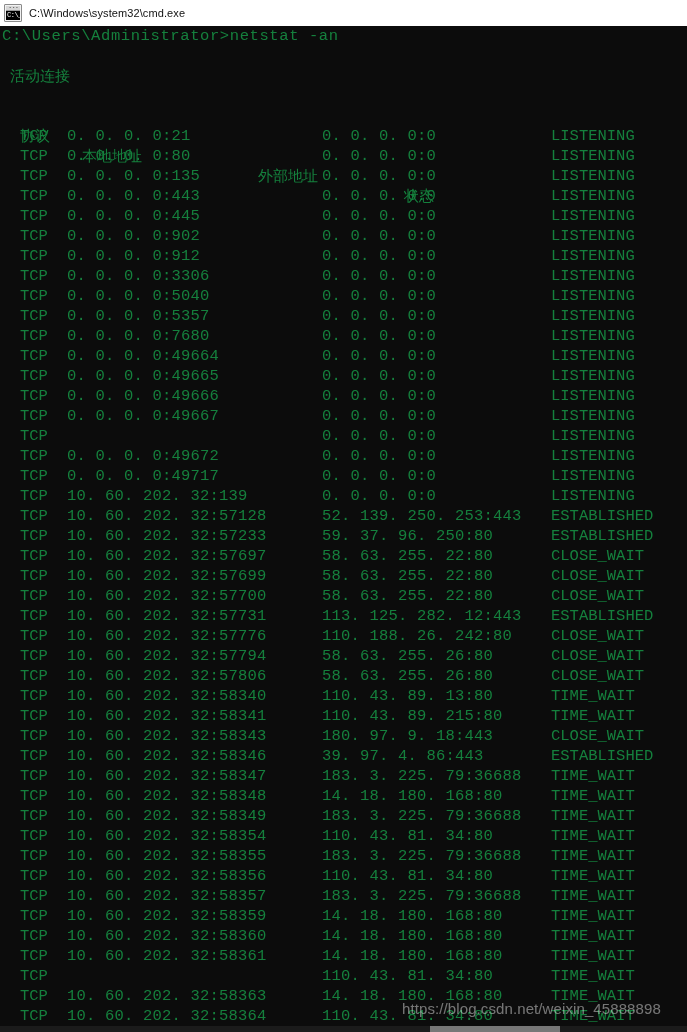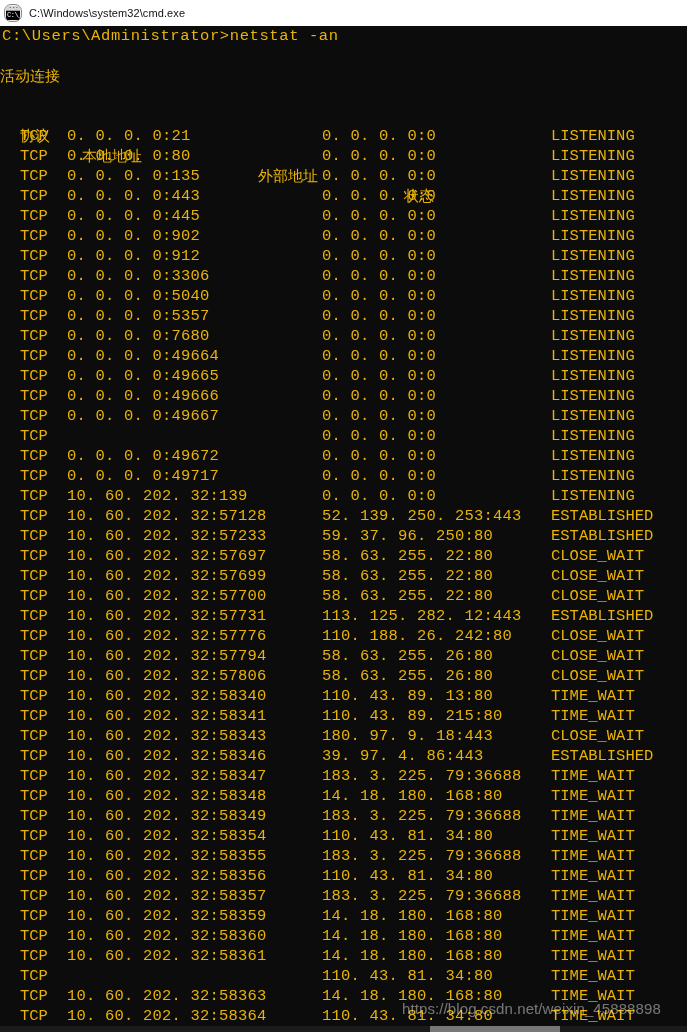--- a/index.html
+++ b/index.html
@@ -36,21 +36,21 @@
   }
   .title-icon {
     width: 18px;
     height: 18px;
     flex: 0 0 18px;
     margin-right: 7px;
     position: relative;
     background: #f2f2f2;
     border: 1px solid #8a8a8a;
     box-sizing: border-box;
-    border-radius: 7px;
+    border-radius: 1px;
     overflow: hidden;
   }
   .title-icon .ico-top {
     position: absolute;
     top: 1px; left: 1px; right: 1px;
     height: 4px;
     background: #d6d6d6;
     border-bottom: 1px solid #9a9a9a;
   }
   .title-icon .ico-dots {
@@ -82,21 +82,21 @@
     letter-spacing: 0.1px;
   }
 
   
   .console {
     position: absolute;
     top: 26px; left: 0;
     width: 687px;
     height: 1000px;
     background: #0c0c0c;
-    color: #eab308;
+    color: #15803d;
     font-family: "Liberation Mono", "DejaVu Sans Mono", monospace;
     font-size: 15.5px;
     line-height: 20px;
     overflow: hidden;
   }
   .line {
     height: 20px;
     line-height: 20px;
     white-space: pre;
     position: relative;
@@ -105,21 +105,21 @@
 
   .prompt-line {
     padding-left: 2px;
     letter-spacing: 0.6px;
   }
   .cjk {
     font-family: "DejaVu Sans", "Liberation Sans", sans-serif;
     font-size: 15px;
   }
   .sect-title {
-    padding-left: 0;
+    padding-left: 10px;
   }
 
   
   .row { height: 20px; line-height: 20px; position: relative; white-space: pre; }
   .c-proto  { position: absolute; left: 20px;  }
   .c-local  { position: absolute; left: 67px; text-align: center;  }
   .c-remote { position: absolute; left: 322px; }
   .c-state  { position: absolute; left: 551px; }
 
   .h-proto  { position: absolute; left: 20px;  }

